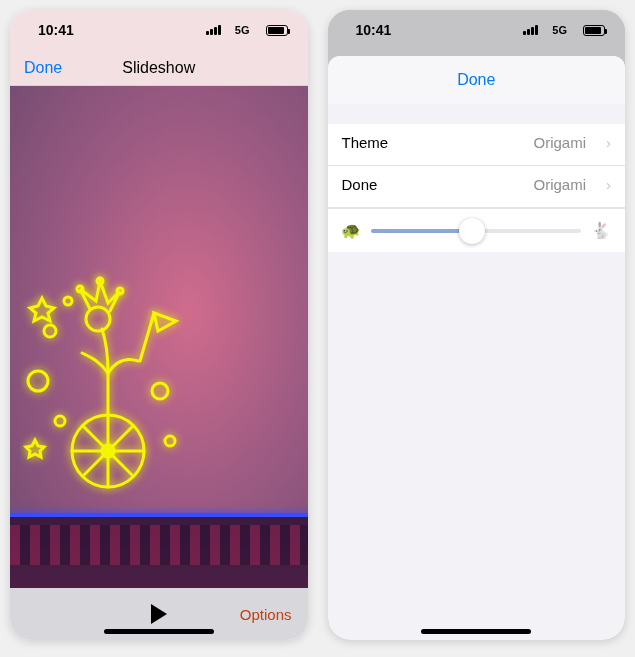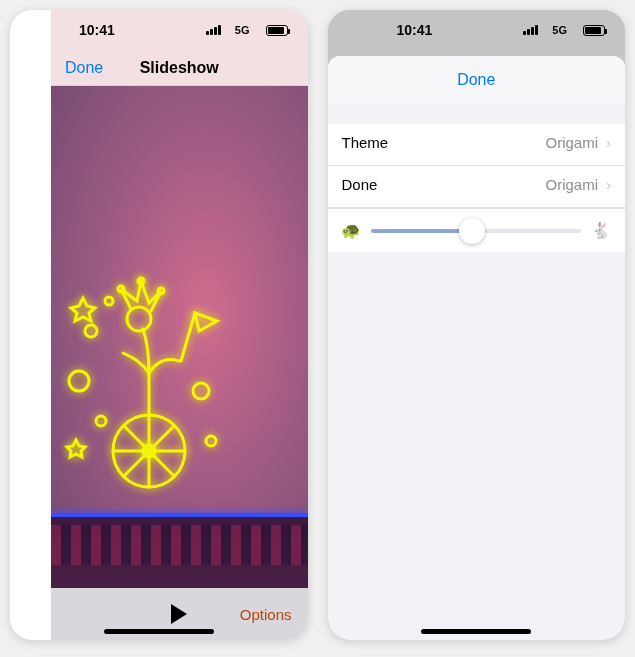--- a/index.html
+++ b/index.html
@@ -13,21 +13,20 @@
     .phone {
       width: 325px;
       height: 630px;
       background: #fff;
       border-radius: 22px;
       overflow: hidden;
       position: relative;
       box-shadow: 0 2px 10px rgba(0,0,0,0.15);
       display: flex;
       flex-direction: column;
-      padding-left: 41px;
     }
 
     
     .status-bar {
       height: 40px;
       display: flex;
       justify-content: space-between;
       align-items: center;
       padding: 0 20px 0 28px;
       font-size: 14px;
@@ -63,21 +62,21 @@
       height: 36px;
       background: #f3e0e2;
       display: grid;
       grid-template-columns: 1fr auto 1fr;
       align-items: center;
       padding: 0 14px;
       font-size: 16px;
       border-bottom: 0.5px solid rgba(0,0,0,0.08);
     }
     .nav-done { color: #007aff; justify-self: start; }
-    .nav-title { font-weight: 700; color: #000; }
+    .nav-title { font-weight: 400; color: #000; }
     .slideshow-media {
       flex: 1;
       position: relative;
       overflow: hidden;
       background: radial-gradient(ellipse at 60% 45%, #d06c8d 0%, #9b5a82 50%, #704a70 100%);
     }
     
     .glow-art {
       position: absolute;
       left: 10px;
@@ -159,21 +158,21 @@
       display:flex;
       align-items:flex-start;
       justify-content:space-between;
       padding: 10px 14px;
       min-height:42px;
       border-bottom: 0.5px solid #e3e3e6;
       font-size:15px;
     }
     .row:last-child { border-bottom:none; }
     .row-label { color:#000; }
-    .row-value { display:flex; align-items:center; gap:8px; color:#8e8e93; }
+    .row-value { display:flex; align-items:center; gap:20px; color:#8e8e93; }
     .chevron { color:#c7c7cc; font-size:15px; }
     .toggle {
       width:48px; height:28px; border-radius:14px; background:#34c759;
       position:relative;
     }
     .toggle .knob {
       position:absolute; right:2px; top:2px;
       width:24px; height:24px; background:#fff; border-radius:50%;
       box-shadow:0 1px 2px rgba(0,0,0,0.3);
     }

